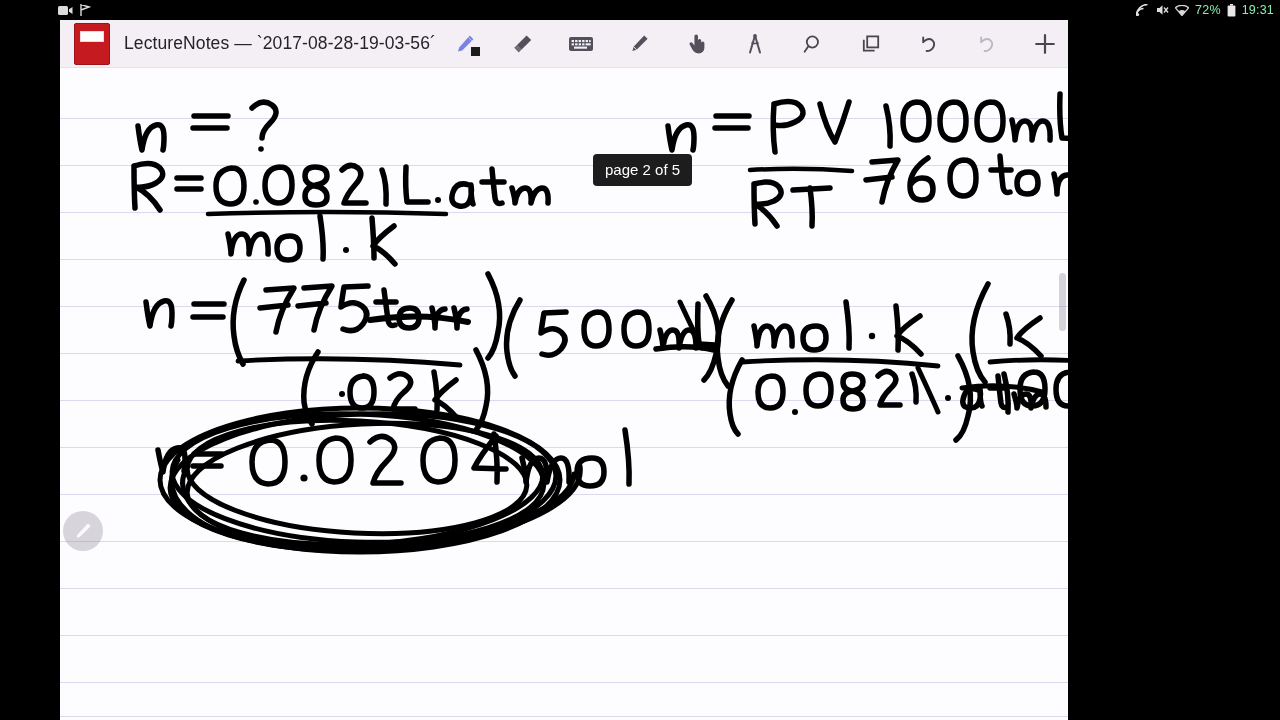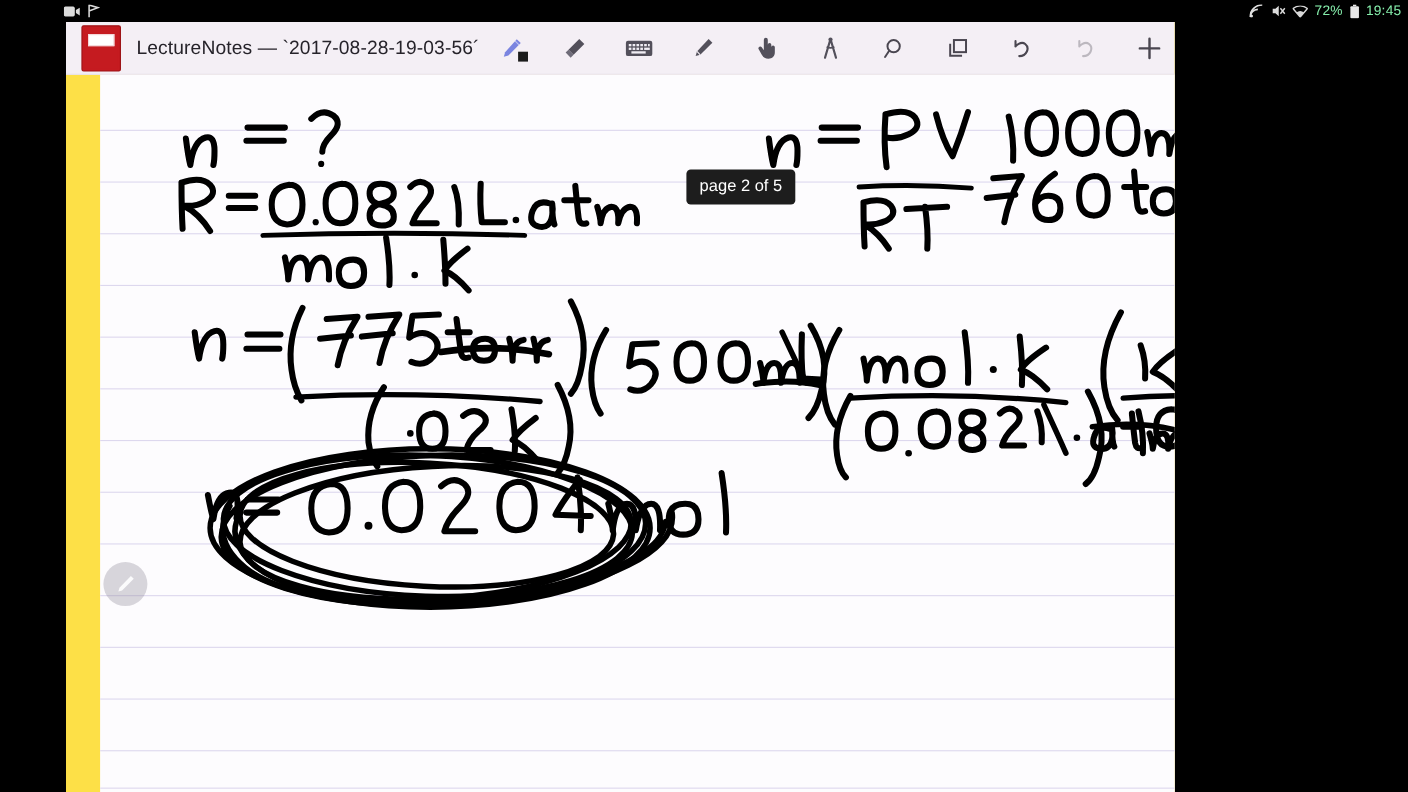--- a/index.html
+++ b/index.html
@@ -23,21 +23,21 @@
   .sicon { display: inline-block; line-height: 0; }
 
   
   .letterbox { position: absolute; top: 20px; bottom: 0; background: #000; z-index: 30; }
   .lb-left { left: 0; width: 60px; }
   .lb-right { right: 0; width: 60px; }
 
   
   .app {
     position: absolute; left: 60px; top: 20px; width: 1008px; height: 700px;
-    background: #fde047; overflow: hidden; text-align: right;
+    background: #15803d; overflow: hidden; text-align: right;
   }
 
   
   .toolbar {
     position: relative; height: 48px; width: 100%;
     background: #f4eff5;
     display: flex; align-items: center;
     border-bottom: 1px solid #e7e0ea;
   }
   .app-icon {
@@ -66,21 +66,20 @@
     width: 9px; height: 9px; background: #1b1b1b;
   }
   .tool.disabled { opacity: .32; }
   .dots { display: flex; flex-direction: column; gap: 3px; align-items: center; }
   .dots i { width: 3.5px; height: 3.5px; background: #4a4650; border-radius: 50%; display: block; }
 
   
   .paper {
     position: relative; width: 100%; height: 652px; background: #fdfcfe;
     overflow: hidden;
-    margin-left: 31px;
   }
   .rule {
     position: absolute; left: 0; width: 100%; height: 1px;
     background: #ddd8ee;
   }
   .ink { position: absolute; left: 0; top: 0; width: 1160px; height: 652px; pointer-events: none; }
 
   
   .page-toast {
     position: absolute; left: 533px; top: 86px;
@@ -143,21 +142,21 @@
             <path d="M7 10.5 L3.5 6.4 A5.5 5.5 0 0 1 10.5 6.4 Z" fill="#d8d8d8"></path>
           </svg>
       </span>
       <span class="txt">72%</span>
       <span class="sicon">
         <svg width="9" height="13" viewBox="0 0 9 13">
             <rect x="3" y="0" width="3" height="1.6" fill="#e8e8e8"></rect>
             <rect x="0.6" y="1.6" width="7.8" height="11" rx="1" fill="#e8e8e8"></rect>
           </svg>
       </span>
-      <span class="txt">19:45</span>
+      <span class="txt">19:31</span>
     </div>
   </div>
 
   <div class="letterbox lb-left"></div>
   <div class="letterbox lb-right"></div>
 
   <div class="app">
 
     <div class="toolbar">
 

